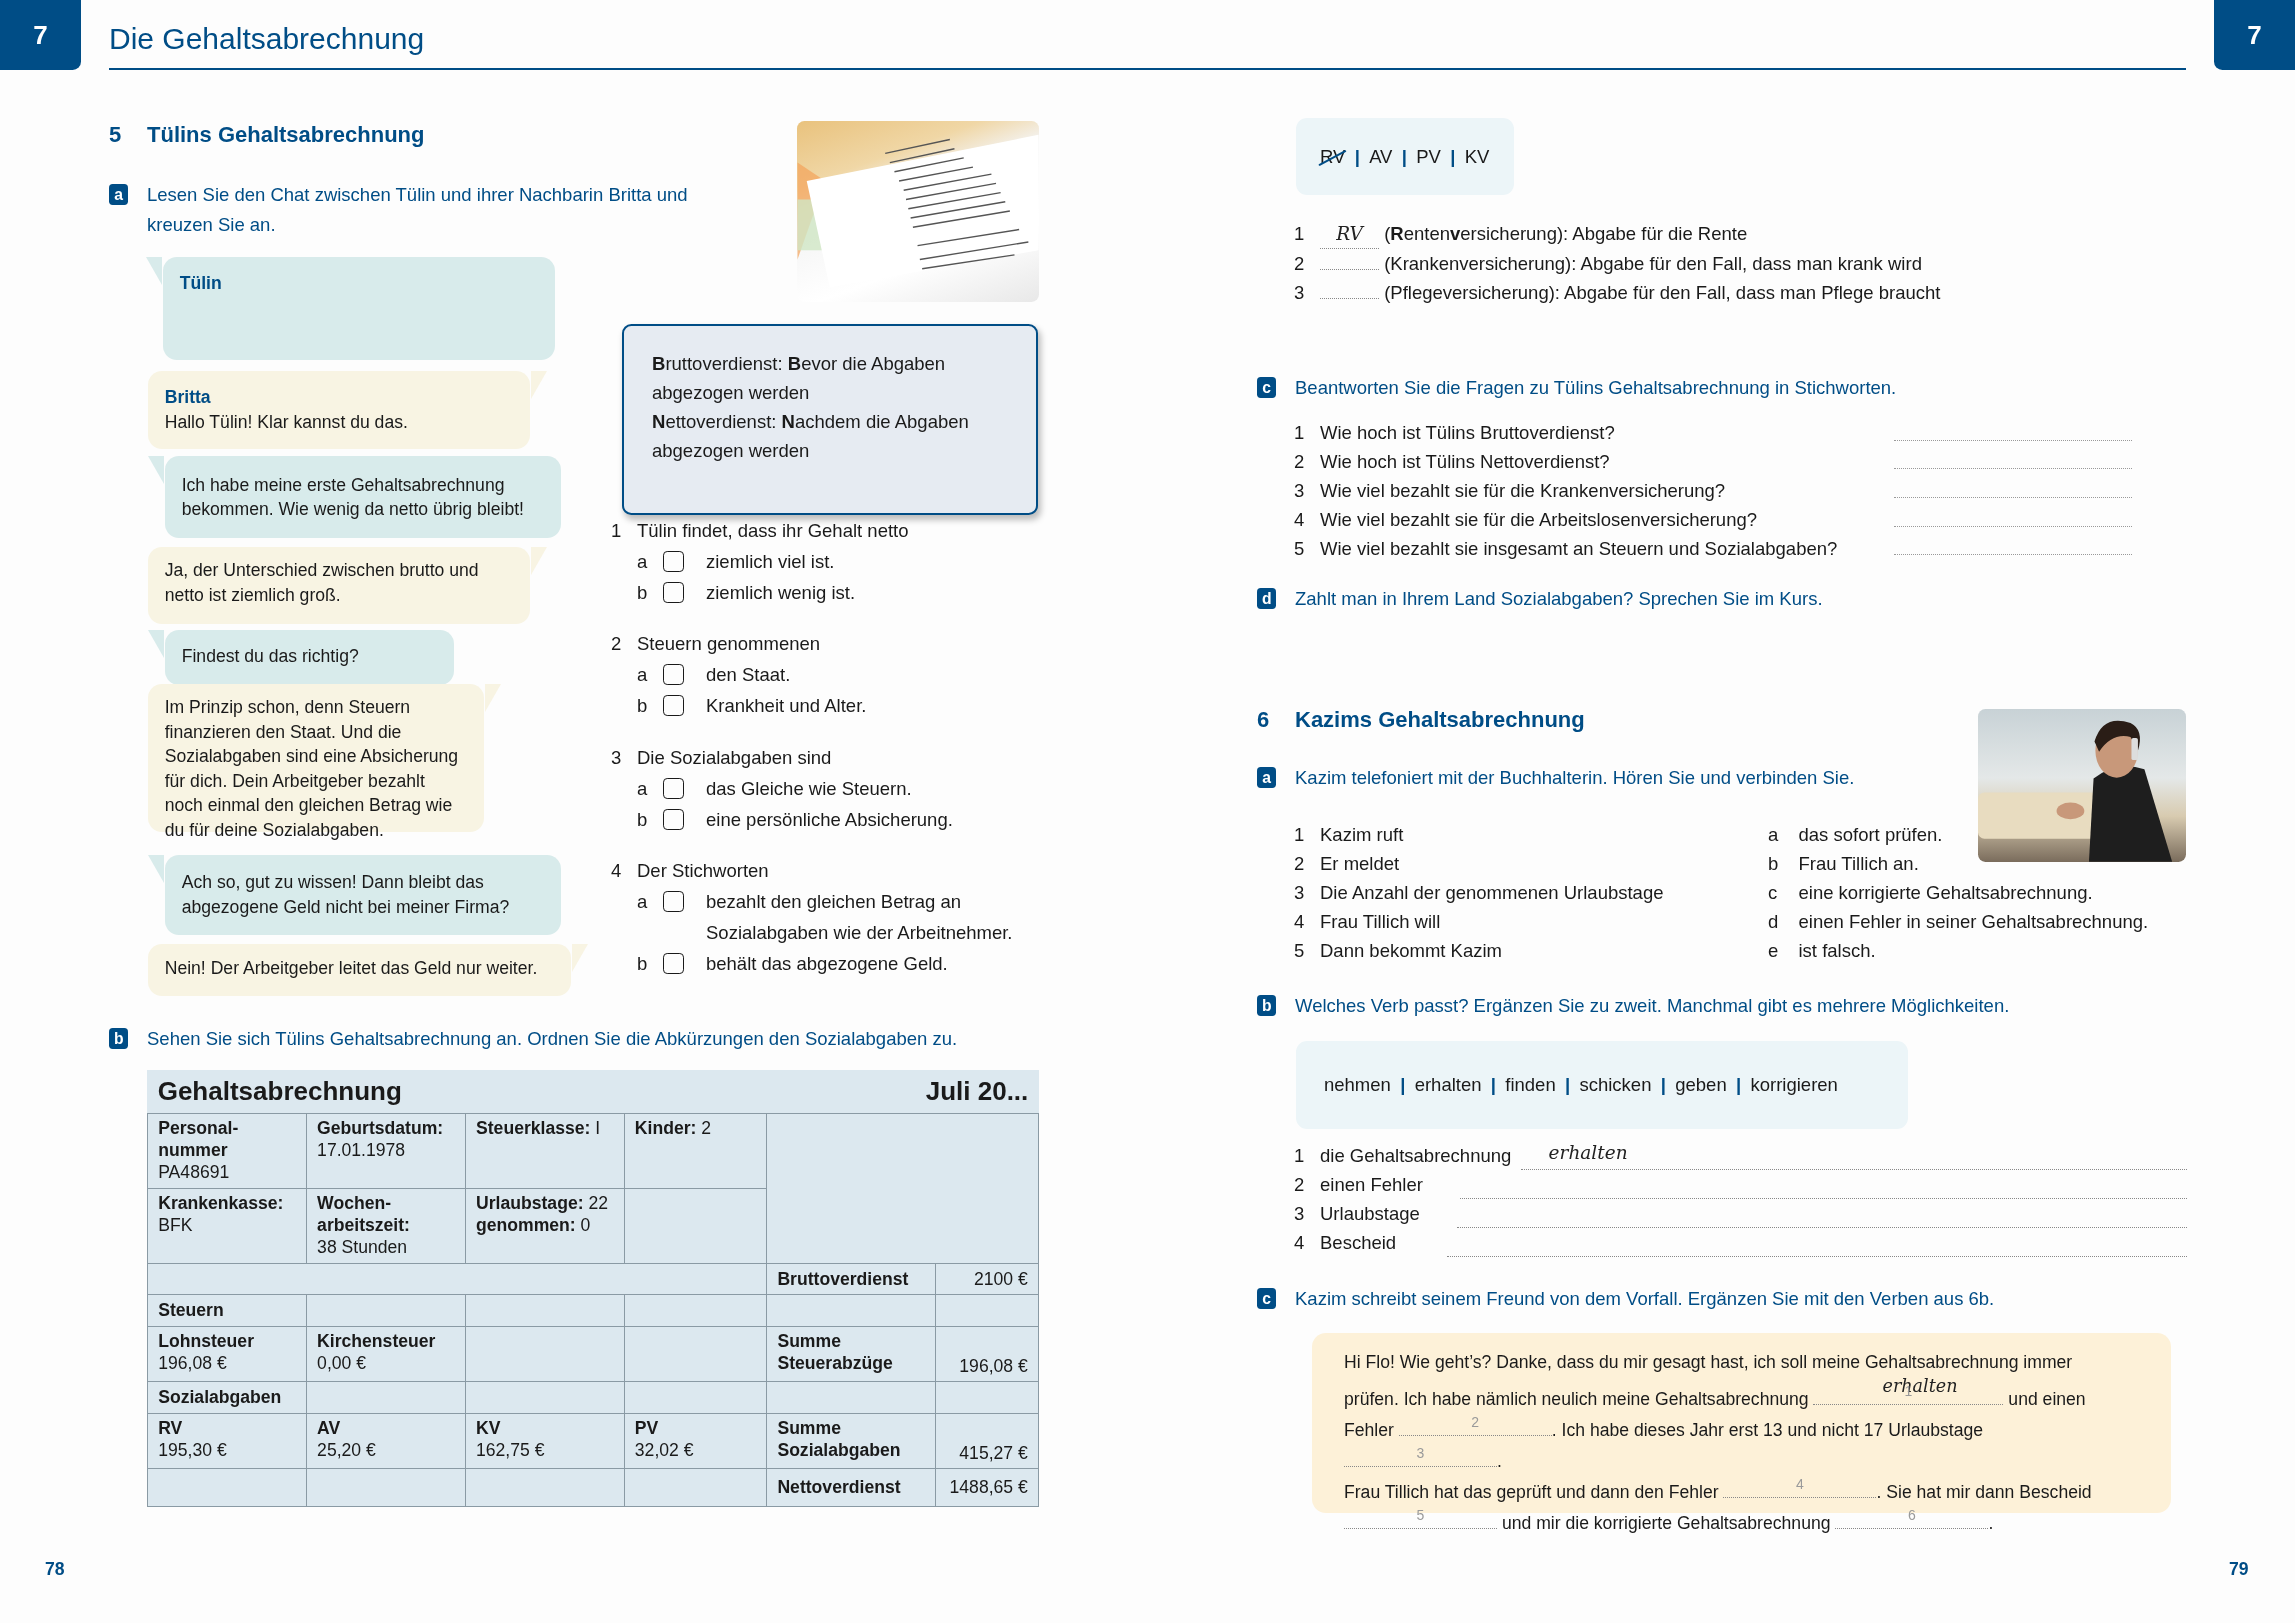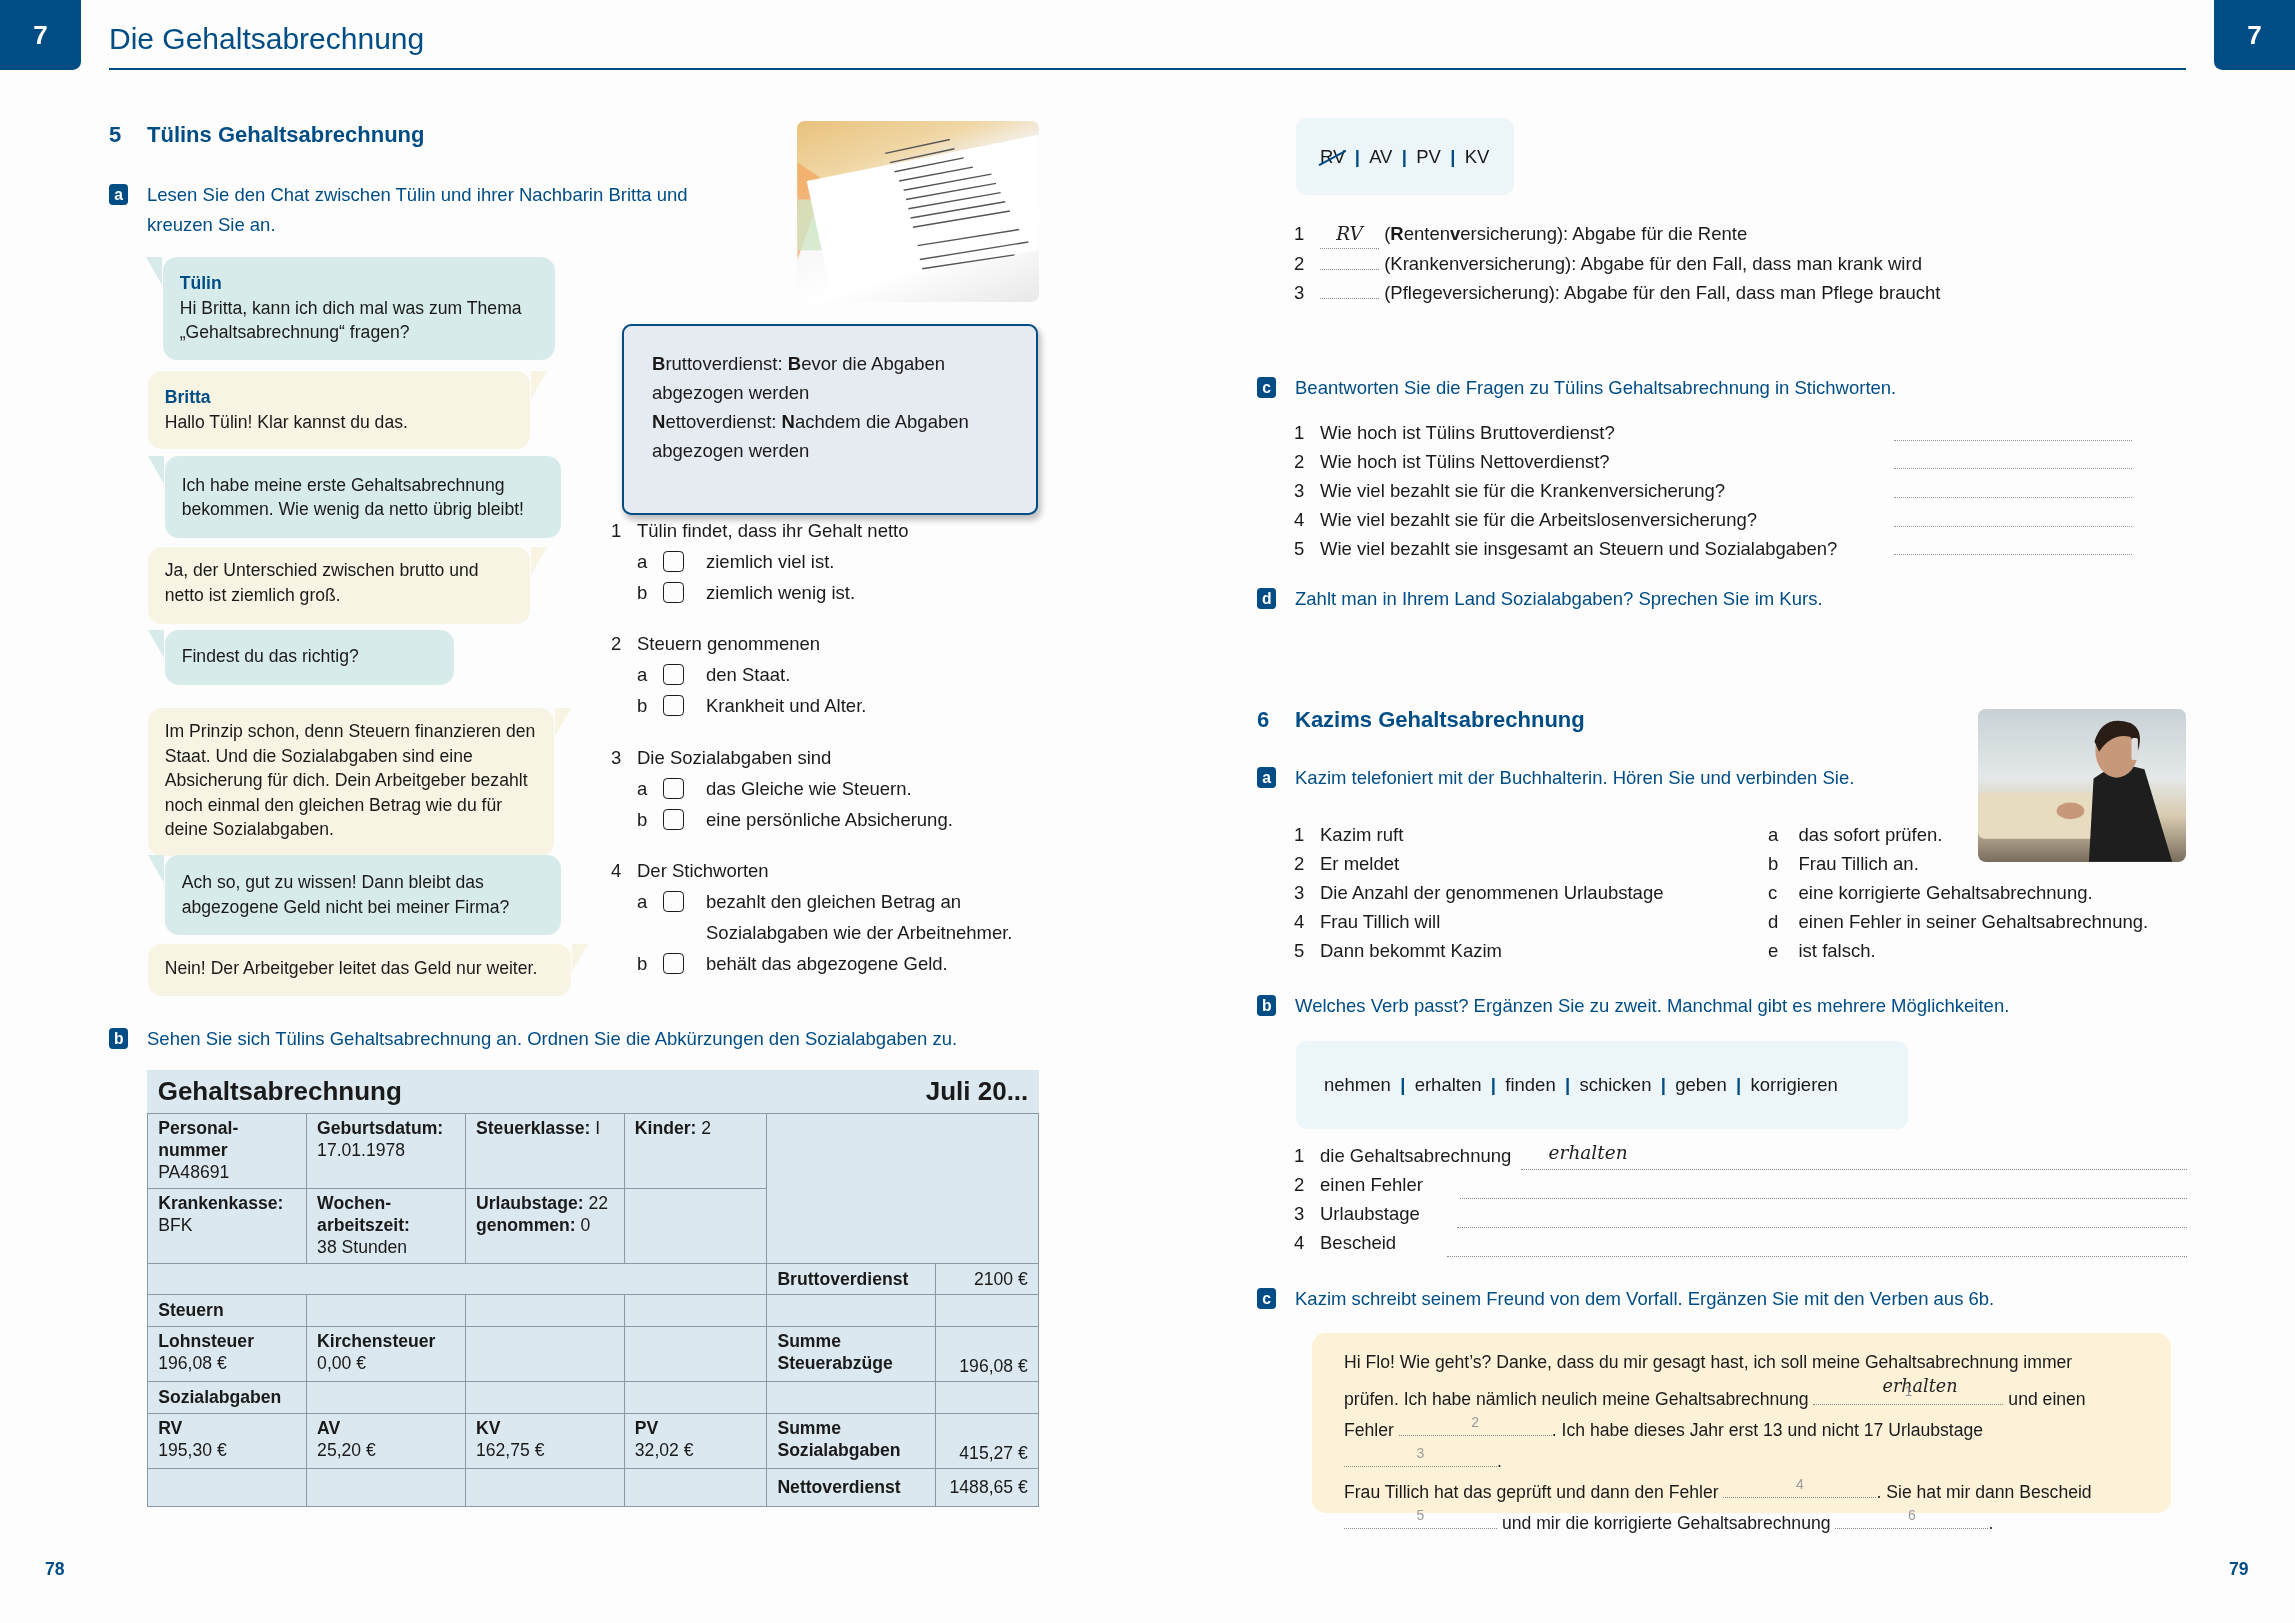--- a/index.html
+++ b/index.html
@@ -68,36 +68,35 @@
   <span class="sec-num">5</span><span>Tülins Gehaltsabrechnung</span>
 </div>
 
 <div class="abs task" style="left:109px; top:180px; width:625px;">
   <span class="task-badge">a</span>
   <span class="task-text">Lesen Sie den Chat zwischen Tülin und ihrer Nachbarin Britta und kreuzen Sie an.</span>
 </div>
 
 <div class="bubble t" style="left:163px; top:257px; width:392px; height:103px;">
   <span class="who">Tülin</span>
-  <span>Hi Britta, kann ich dich mal was zum Thema „Gehaltsabrechnung“ fragen?</span>
 </div>
 <div class="bubble b" style="left:148px; top:371px; width:382px; height:78px;">
   <span class="who">Britta</span>
   <span>Hallo Tülin! Klar kannst du das.</span>
 </div>
 <div class="bubble t" style="left:165px; top:456px; width:396px; height:82px; padding-top:16.7px;">
   <span>Ich habe meine erste Gehaltsabrechnung bekommen. Wie wenig da netto übrig bleibt!</span>
 </div>
 <div class="bubble b" style="left:148px; top:547px; width:382px; height:77px; padding-top:11px;">
   <span>Ja, der Unterschied zwischen brutto und netto ist ziemlich groß.</span>
 </div>
 <div class="bubble t" style="left:165px; top:630px; width:289px; height:55px; padding-top:14px;">
   <span>Findest du das richtig?</span>
 </div>
-<div class="bubble b" style="left:148px; top:708px; width:406px; height:148px; padding-top:11px;">
+<div class="bubble b" style="left:148px; top:684px; width:336px; height:148px; padding-top:11px;">
   <span>Im Prinzip schon, denn Steuern finanzieren den Staat. Und die Sozialabgaben sind eine Absicherung für dich. Dein Arbeitgeber bezahlt noch einmal den gleichen Betrag wie du für deine Sozialabgaben.</span>
 </div>
 <div class="bubble t" style="left:165px; top:855px; width:396px; height:80px; padding-top:15px;">
   <span>Ach so, gut zu wissen! Dann bleibt das abgezogene Geld nicht bei meiner Firma?</span>
 </div>
 <div class="bubble b" style="left:148px; top:944px; width:423px; height:52px; padding-top:12px;">
   <span>Nein! Der Arbeitgeber leitet das Geld nur weiter.</span>
 </div>
 
 <div class="photo" style="left:797px; top:121px; width:242px; height:181px; background:linear-gradient(160deg,#e9c27d 0%,#f0d7a6 25%,#f4f4f4 40%,#ffffff 70%,#e8e8e8 100%);">

